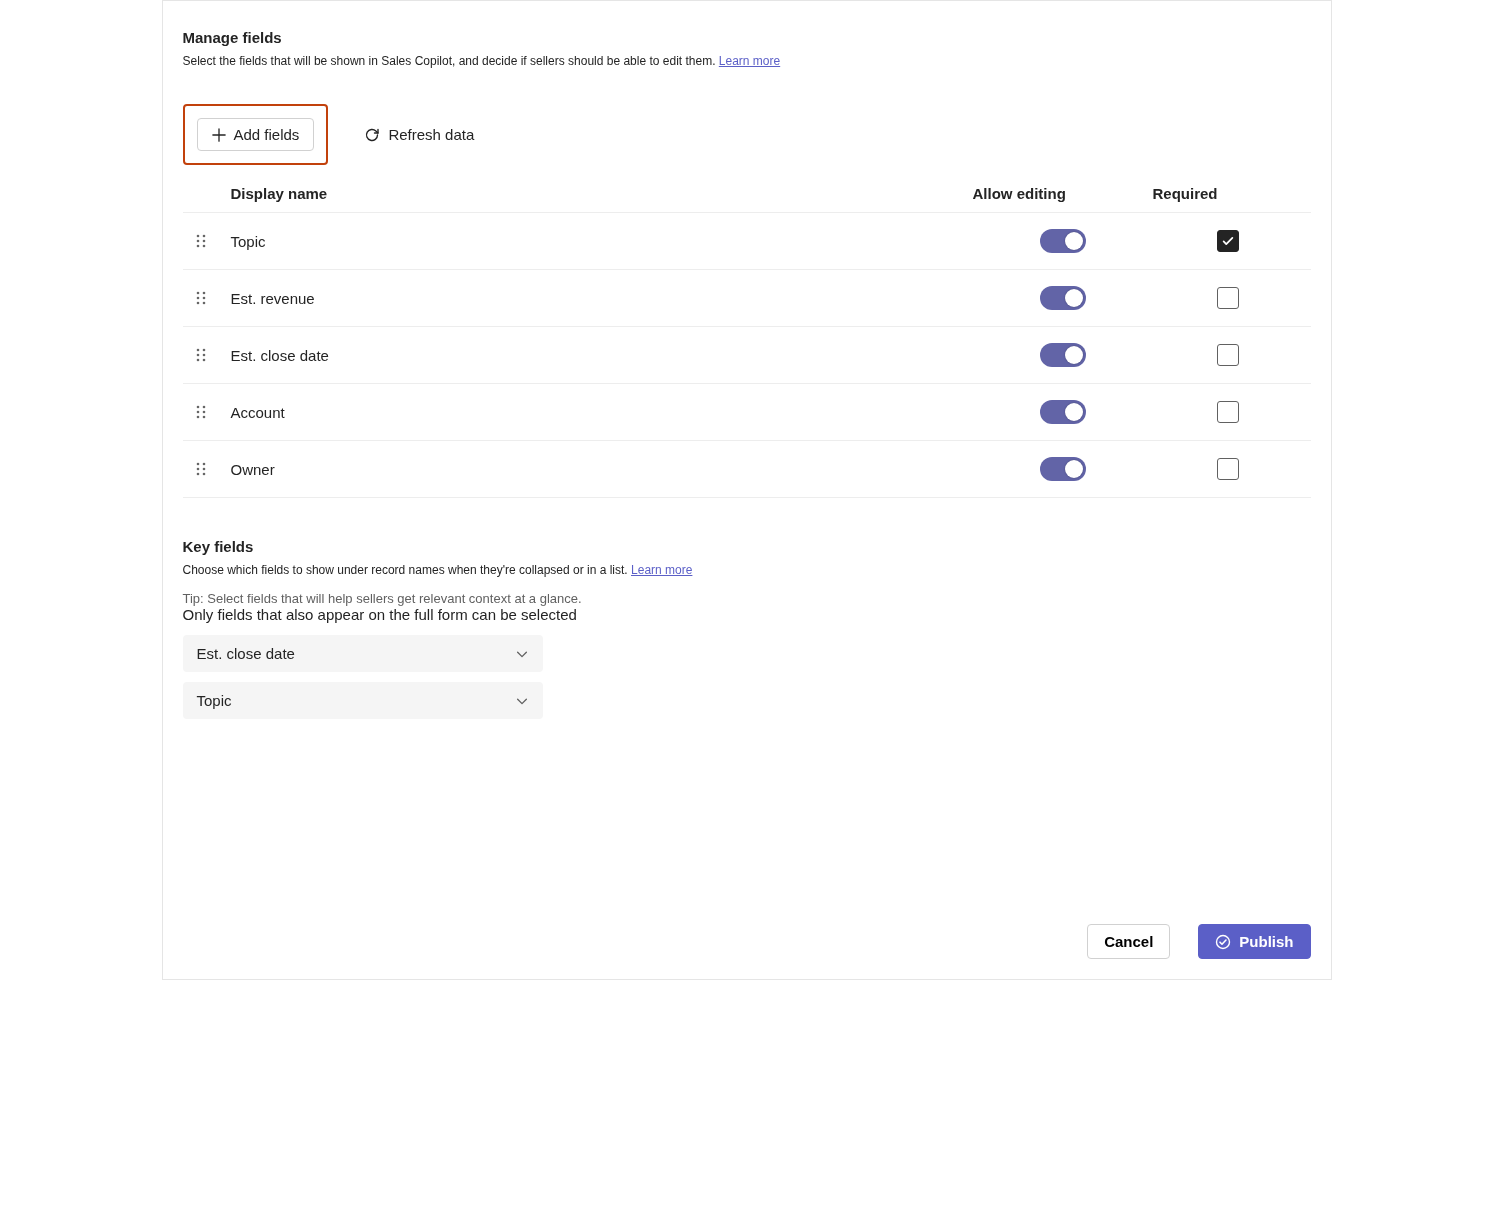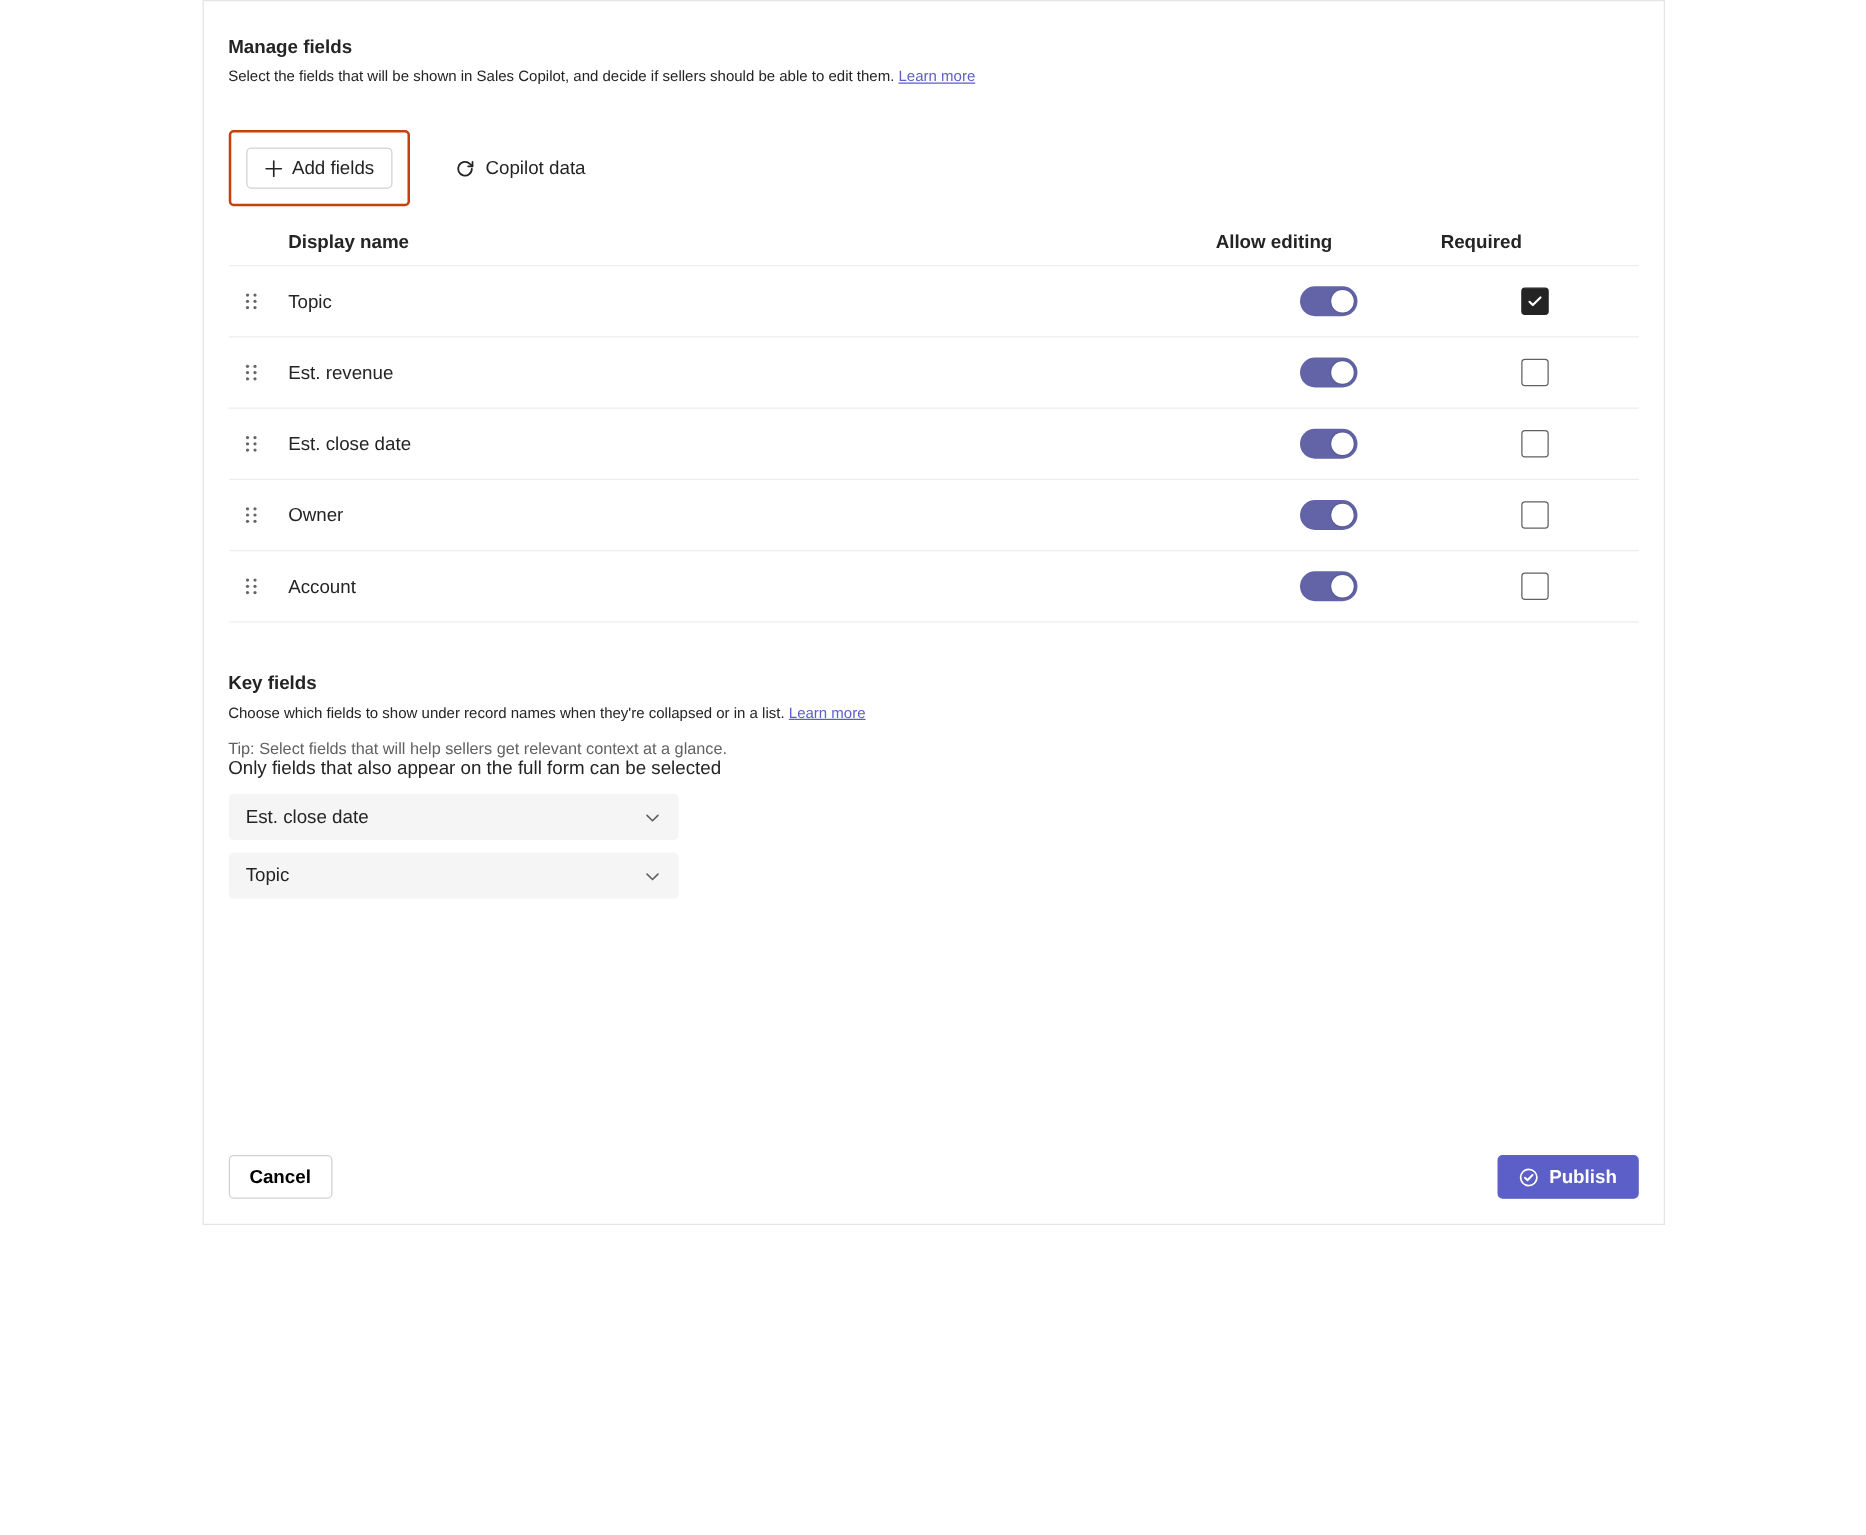--- a/index.html
+++ b/index.html
@@ -130,21 +130,21 @@
       background: #f5f5f5;
       border-radius: 4px;
       padding: 10px 14px;
       display:flex; align-items:center; justify-content:space-between;
       margin-bottom: 10px;
       cursor: pointer;
       font-size: 15px;
     }
     .footer {
       margin-top: auto;
-      display:flex; justify-content:space-between; gap:2px;
+      display:flex; justify-content:flex-end; gap:28px;
       padding-top: 40px;
     }
     .btn-secondary {
       border: 1px solid #d1d1d1;
       background: #fff;
       padding: 8px 16px;
       border-radius: 4px;
       cursor: pointer;
       font-size: 15px;
       font-weight:600;
@@ -178,21 +178,21 @@
             <path d="M8 1v14M1 8h14" stroke="#242424" stroke-width="1.5" stroke-linecap="round"></path>
           </svg>
         <span>Add fields</span>
       </button>
     </div>
     <button class="btn btn-ghost">
       <svg class="icon-refresh" viewBox="0 0 16 16">
           <path d="M13.5 8a5.5 5.5 0 1 1-1.6-3.9L14 6" fill="none" stroke="#242424" stroke-width="1.4" stroke-linecap="round"></path>
           <path d="M14 2.5V6h-3.5" fill="none" stroke="#242424" stroke-width="1.4" stroke-linecap="round" stroke-linejoin="round"></path>
         </svg>
-      <span>Copilot data</span>
+      <span>Refresh data</span>
     </button>
   </div>
 
   <div class="cols-header">
     <div></div>
     <div class="th">Display name</div>
     <div class="th center">Allow editing</div>
     <div class="th center">Required</div>
   </div>
 
@@ -268,42 +268,42 @@
         <div class="drag-handle">
           <svg width="12" height="16" viewBox="0 0 12 16">
             <circle cx="3" cy="3" r="1.3" fill="#666"></circle>
             <circle cx="9" cy="3" r="1.3" fill="#666"></circle>
             <circle cx="3" cy="8" r="1.3" fill="#666"></circle>
             <circle cx="9" cy="8" r="1.3" fill="#666"></circle>
             <circle cx="3" cy="13" r="1.3" fill="#666"></circle>
             <circle cx="9" cy="13" r="1.3" fill="#666"></circle>
           </svg>
         </div>
+        <div class="cell-name">Account</div>
+        <div class="cell-center">
+          <div class="toggle">
+            <div class="knob"></div>
+          </div>
+        </div>
+        <div class="cell-center">
+          <div class="checkbox"></div>
+        </div>
+      </div>
+      <div class="row">
+        <div class="drag-handle">
+          <svg width="12" height="16" viewBox="0 0 12 16">
+            <circle cx="3" cy="3" r="1.3" fill="#666"></circle>
+            <circle cx="9" cy="3" r="1.3" fill="#666"></circle>
+            <circle cx="3" cy="8" r="1.3" fill="#666"></circle>
+            <circle cx="9" cy="8" r="1.3" fill="#666"></circle>
+            <circle cx="3" cy="13" r="1.3" fill="#666"></circle>
+            <circle cx="9" cy="13" r="1.3" fill="#666"></circle>
+          </svg>
+        </div>
         <div class="cell-name">Owner</div>
-        <div class="cell-center">
-          <div class="toggle">
-            <div class="knob"></div>
-          </div>
-        </div>
-        <div class="cell-center">
-          <div class="checkbox"></div>
-        </div>
-      </div>
-      <div class="row">
-        <div class="drag-handle">
-          <svg width="12" height="16" viewBox="0 0 12 16">
-            <circle cx="3" cy="3" r="1.3" fill="#666"></circle>
-            <circle cx="9" cy="3" r="1.3" fill="#666"></circle>
-            <circle cx="3" cy="8" r="1.3" fill="#666"></circle>
-            <circle cx="9" cy="8" r="1.3" fill="#666"></circle>
-            <circle cx="3" cy="13" r="1.3" fill="#666"></circle>
-            <circle cx="9" cy="13" r="1.3" fill="#666"></circle>
-          </svg>
-        </div>
-        <div class="cell-name">Account</div>
         <div class="cell-center">
           <div class="toggle">
             <div class="knob"></div>
           </div>
         </div>
         <div class="cell-center">
           <div class="checkbox"></div>
         </div>
       </div>
     </div>

